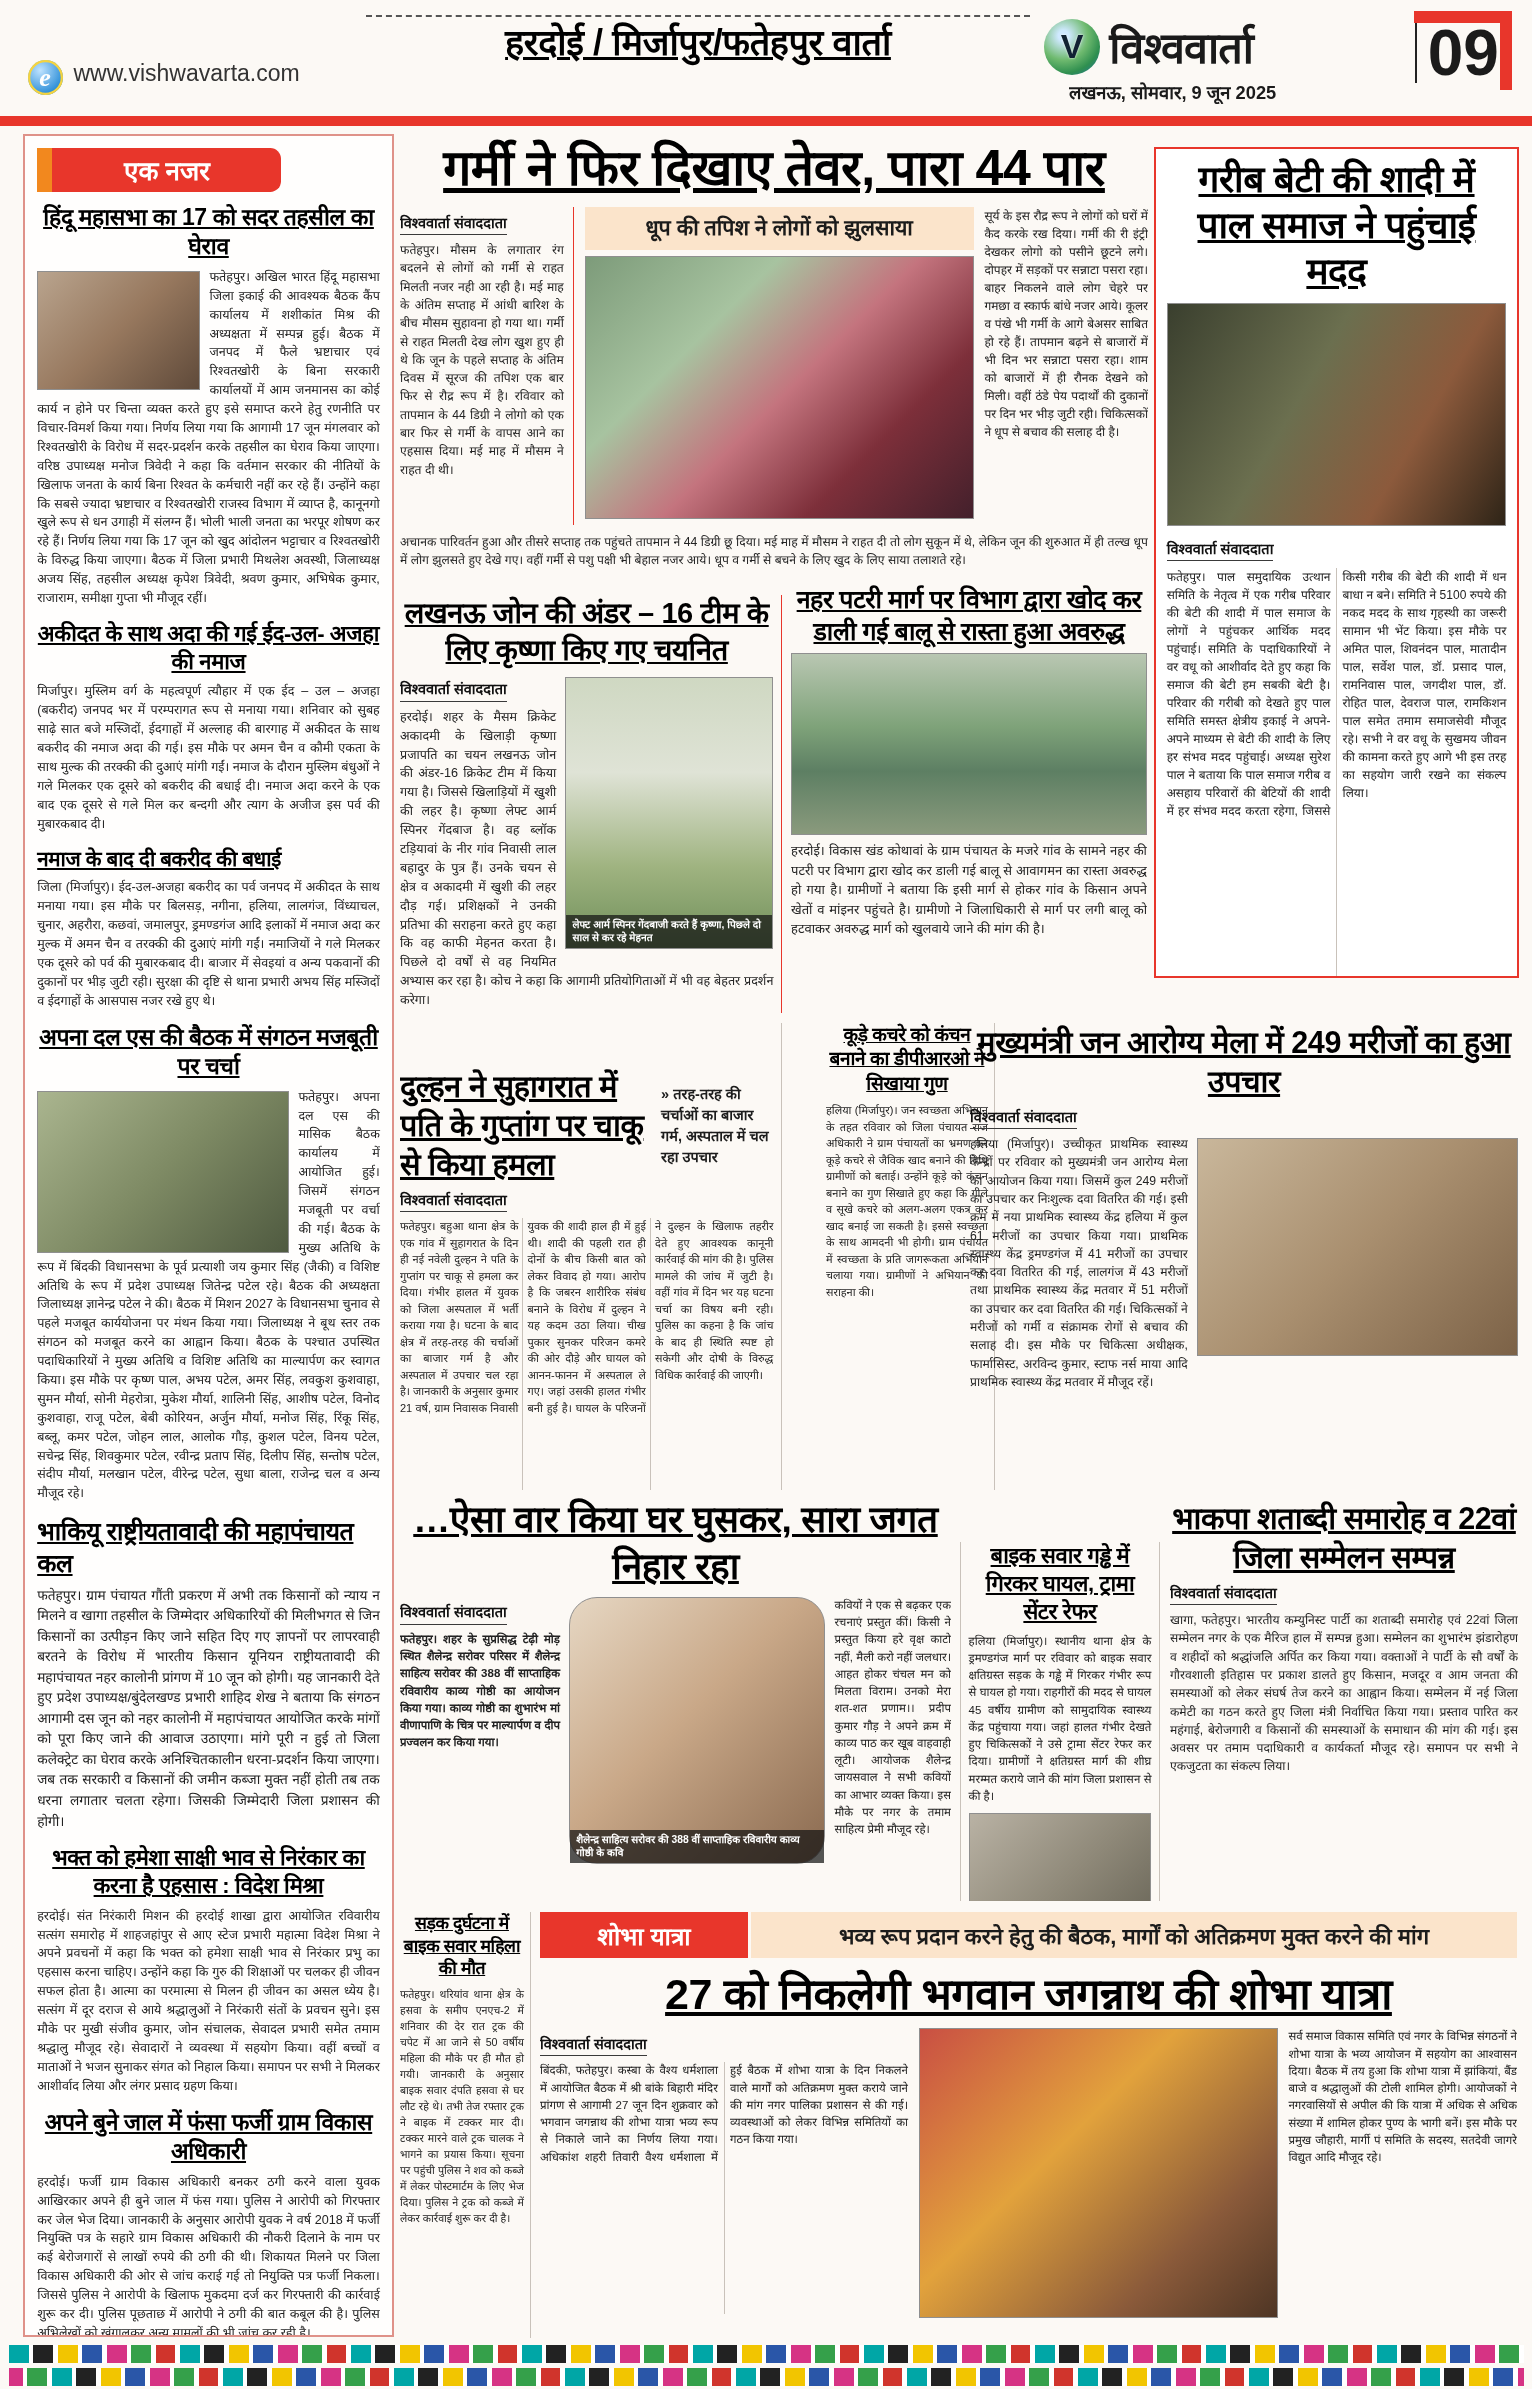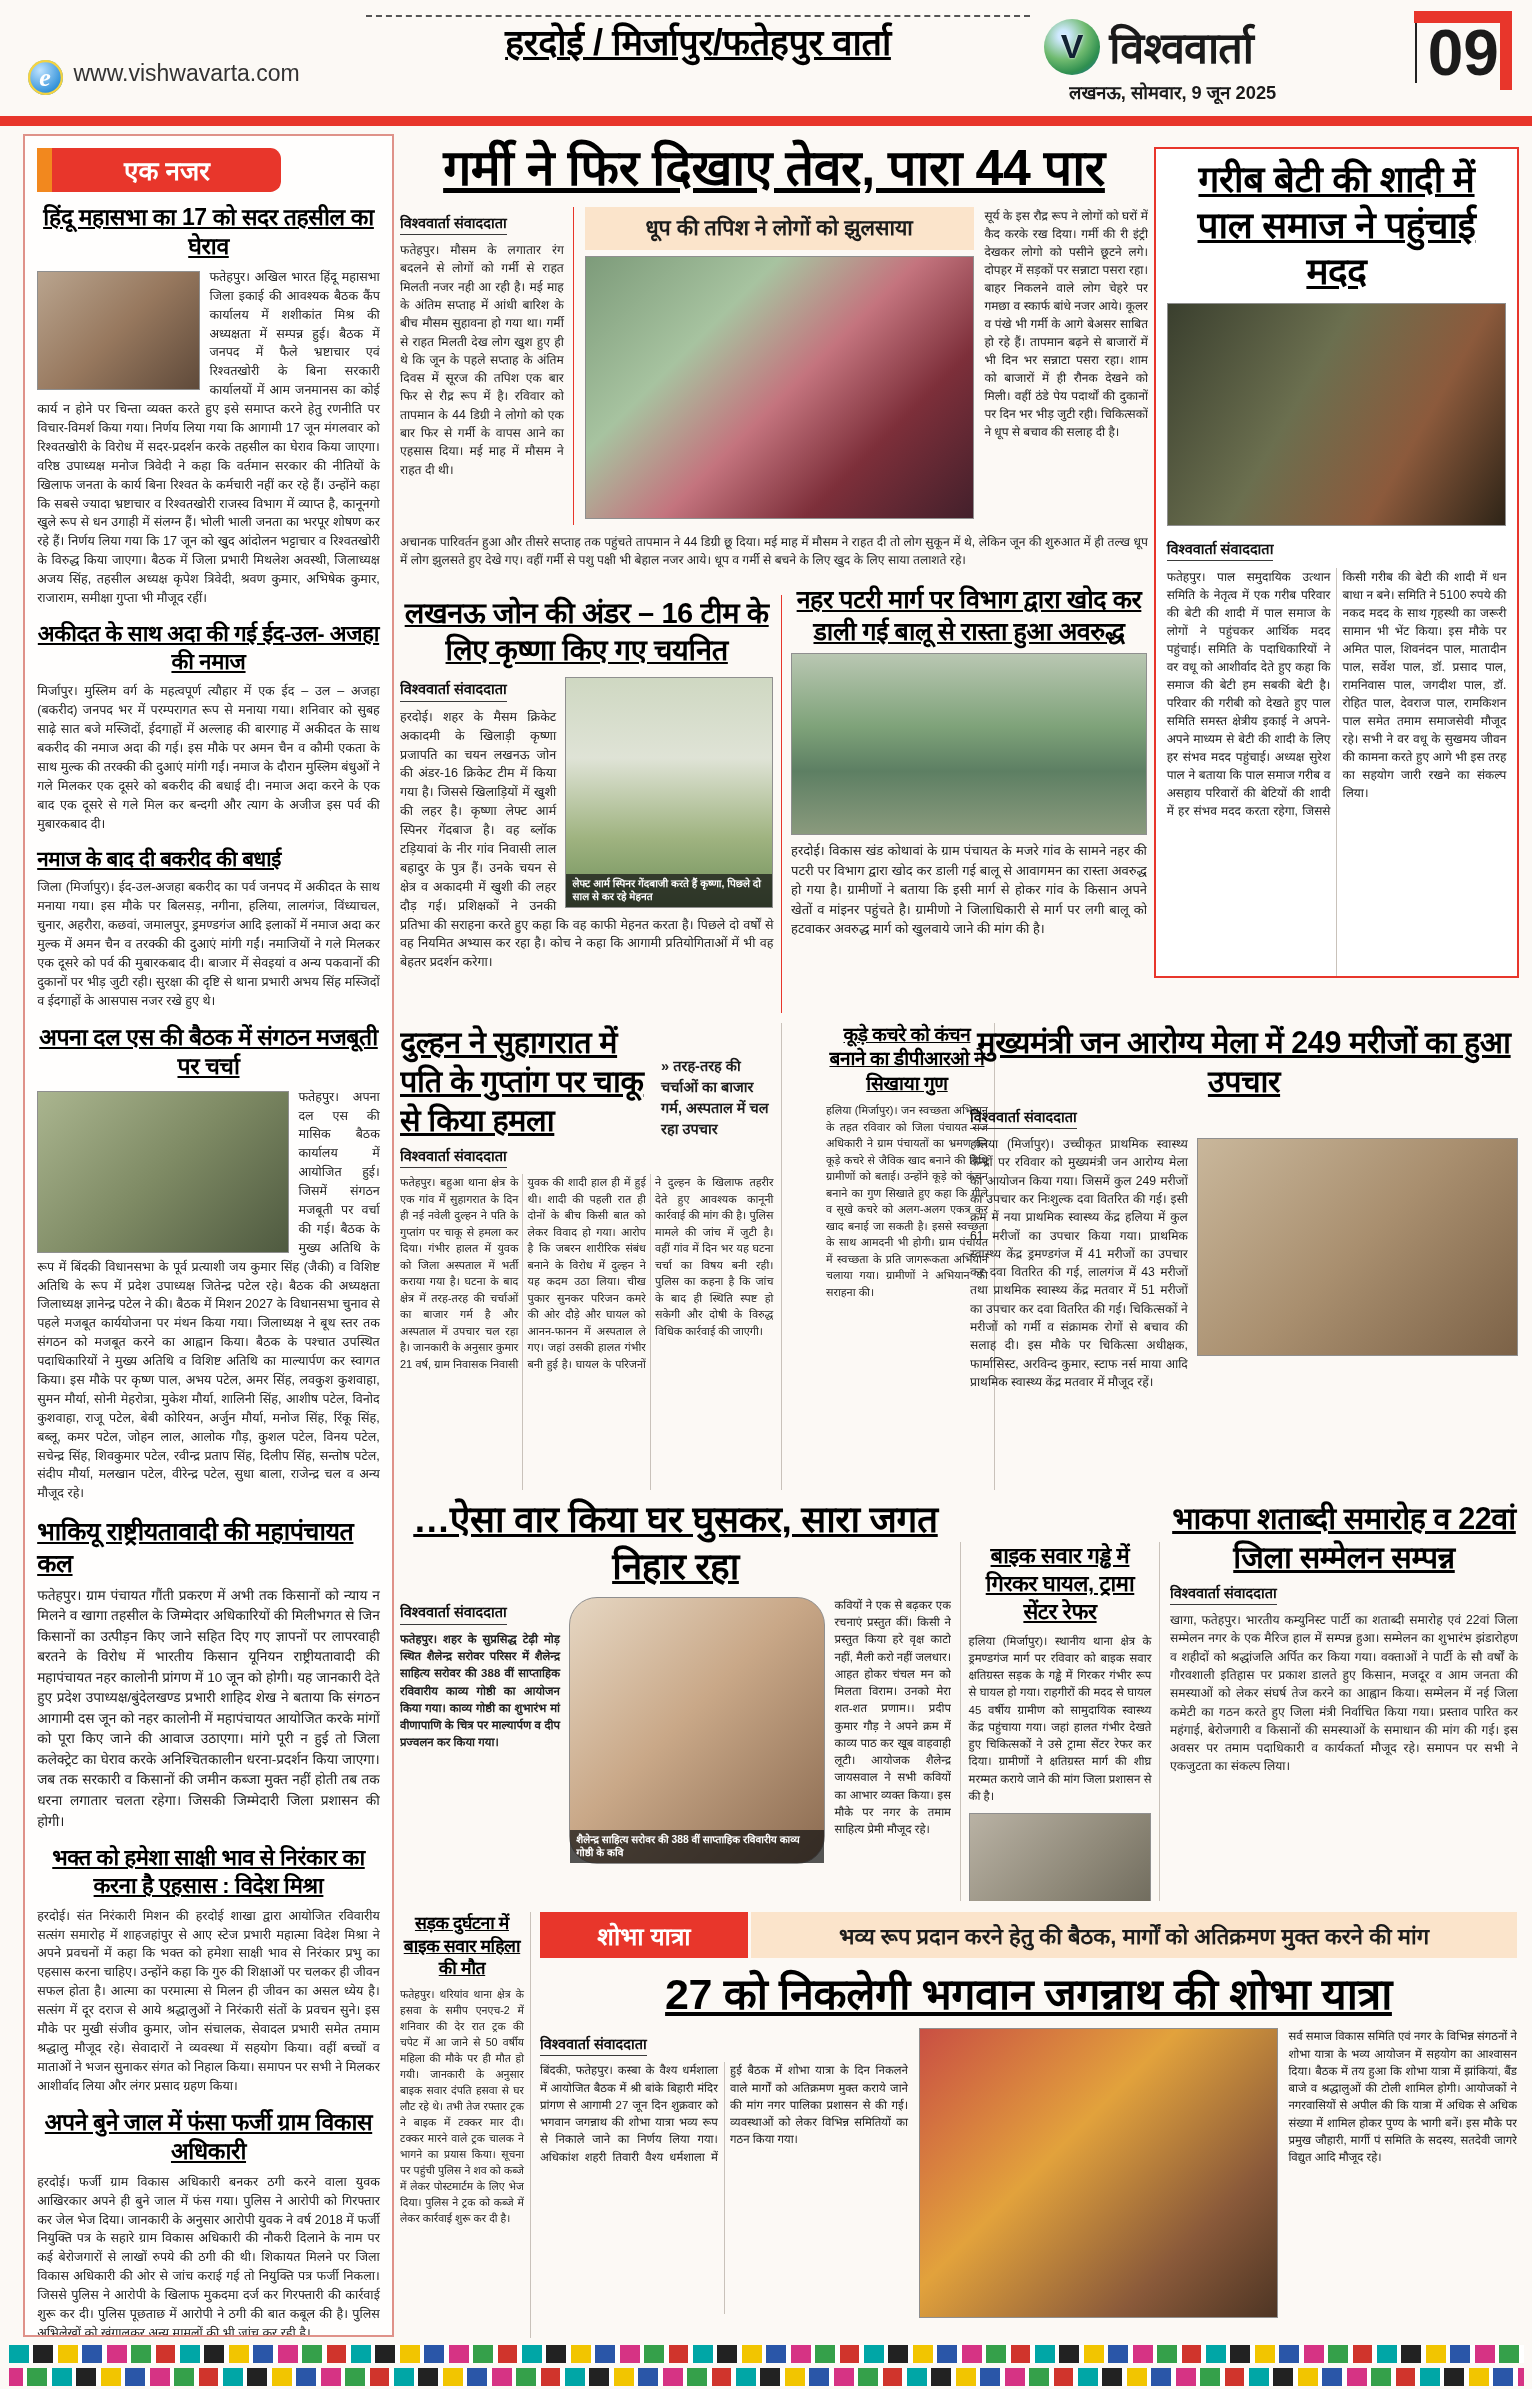--- a/index.html
+++ b/index.html
@@ -163,35 +163,35 @@
     <h2 style="font-size:37px;text-align:center;line-height:1.25;">गरीब बेटी की शादी में पाल समाज ने पहुंचाई मदद</h2>
     <div class="photo ph-pal" style="width:100%;height:223px;margin:7.6px 0;"></div>
     <span class="byline">विश्ववार्ता संवाददाता</span>
     <div class="body cols2" style="font-size:12px;height:427px;">फतेहपुर। पाल समुदायिक उत्थान समिति के नेतृत्व में एक गरीब परिवार की बेटी की शादी में पाल समाज के लोगों ने पहुंचकर आर्थिक मदद पहुंचाई। समिति के पदाधिकारियों ने वर वधू को आशीर्वाद देते हुए कहा कि समाज की बेटी हम सबकी बेटी है। परिवार की गरीबी को देखते हुए पाल समिति समस्त क्षेत्रीय इकाई ने अपने-अपने माध्यम से बेटी की शादी के लिए हर संभव मदद पहुंचाई। अध्यक्ष सुरेश पाल ने बताया कि पाल समाज गरीब व असहाय परिवारों की बेटियों की शादी में हर संभव मदद करता रहेगा, जिससे किसी गरीब की बेटी की शादी में धन बाधा न बने। समिति ने 5100 रुपये की नकद मदद के साथ गृहस्थी का जरूरी सामान भी भेंट किया। इस मौके पर अमित पाल, शिवनंदन पाल, मातादीन पाल, सर्वेश पाल, डॉ. प्रसाद पाल, रामनिवास पाल, जगदीश पाल, डॉ. रोहित पाल, देवराज पाल, रामकिशन पाल समेत तमाम समाजसेवी मौजूद रहे। सभी ने वर वधू के सुखमय जीवन की कामना करते हुए आगे भी इस तरह का सहयोग जारी रखने का संकल्प लिया।</div>
   </div>
 
   <div class="blk" style="left:400px;top:595px;width:382px;height:418px;border-right:1.5px solid #e8362b;padding-right:7.6px;">
     <h2 style="font-size:29px;text-align:center;">लखनऊ जोन की अंडर – 16 टीम के लिए कृष्णा किए गए चयनित</h2>
     <div style="margin-top:4.6px;">
       <span class="byline">विश्ववार्ता संवाददाता</span>
-      <div class="photo ph-cricket" style="float:right;width:208px;height:231px;margin:3.1px 0 4.6px 9.2px;">
+      <div class="photo ph-cricket" style="float:right;width:208px;height:272px;margin:3.1px 0 4.6px 9.2px;">
         <div class="caption-bar">लेफ्ट आर्म स्पिनर गेंदबाजी करते हैं कृष्णा, पिछले दो साल से कर रहे मेहनत</div>
       </div>
       <div class="body">हरदोई। शहर के मैसम क्रिकेट अकादमी के खिलाड़ी कृष्णा प्रजापति का चयन लखनऊ जोन की अंडर-16 क्रिकेट टीम में किया गया है। जिससे खिलाड़ियों में खुशी की लहर है। कृष्णा लेफ्ट आर्म स्पिनर गेंदबाज है। वह ब्लॉक टड़ियावां के नीर गांव निवासी लाल बहादुर के पुत्र हैं। उनके चयन से क्षेत्र व अकादमी में खुशी की लहर दौड़ गई। प्रशिक्षकों ने उनकी प्रतिभा की सराहना करते हुए कहा कि वह काफी मेहनत करता है। पिछले दो वर्षों से वह नियमित अभ्यास कर रहा है। कोच ने कहा कि आगामी प्रतियोगिताओं में भी वह बेहतर प्रदर्शन करेगा।</div>
     </div>
   </div>
 
   <div class="blk" style="left:791px;top:583px;width:356px;height:431px;">
     <h2 style="font-size:25px;text-align:center;">नहर पटरी मार्ग पर विभाग द्वारा खोद कर डाली गई बालू से रास्ता हुआ अवरुद्ध</h2>
     <div class="photo ph-canal" style="width:100%;height:182px;margin:6.1px 0;"></div>
     <div class="body" style="font-size:13px;">हरदोई। विकास खंड कोथावां के ग्राम पंचायत के मजरे गांव के सामने नहर की पटरी पर विभाग द्वारा खोद कर डाली गई बालू से आवागमन का रास्ता अवरुद्ध हो गया है। ग्रामीणों ने बताया कि इसी मार्ग से होकर गांव के किसान अपने खेतों व मांइनर पहुंचते है। ग्रामीणो ने जिलाधिकारी से मार्ग पर लगी बालू को हटवाकर अवरुद्ध मार्ग को खुलवाये जाने की मांग की है।</div>
   </div>
 
   <div class="blk" style="left:400px;top:1023px;width:382px;height:467px;border-right:0.8px solid #c9c2ba;padding-right:7.6px;">
-    <div style="display:flex;gap:15px;align-items:flex-end;">
+    <div style="display:flex;gap:15px;align-items:center;margin-top:44px;">
       <h2 style="font-size:30.5px;width:252px;">दुल्हन ने सुहागरात में पति के गुप्तांग पर चाकू से किया हमला</h2>
       <div class="kick-arrow" style="width:115px;">» तरह-तरह की चर्चाओं का बाजार गर्म, अस्पताल में चल रहा उपचार</div>
     </div>
     <span class="byline">विश्ववार्ता संवाददाता</span>
     <div class="body cols3" style="font-size:11px;height:321px;">फतेहपुर। बहुआ थाना क्षेत्र के एक गांव में सुहागरात के दिन ही नई नवेली दुल्हन ने पति के गुप्तांग पर चाकू से हमला कर दिया। गंभीर हालत में युवक को जिला अस्पताल में भर्ती कराया गया है। घटना के बाद क्षेत्र में तरह-तरह की चर्चाओं का बाजार गर्म है और अस्पताल में उपचार चल रहा है। जानकारी के अनुसार कुमार 21 वर्ष, ग्राम निवासक निवासी युवक की शादी हाल ही में हुई थी। शादी की पहली रात ही दोनों के बीच किसी बात को लेकर विवाद हो गया। आरोप है कि जबरन शारीरिक संबंध बनाने के विरोध में दुल्हन ने यह कदम उठा लिया। चीख पुकार सुनकर परिजन कमरे की ओर दौड़े और घायल को आनन-फानन में अस्पताल ले गए। जहां उसकी हालत गंभीर बनी हुई है। घायल के परिजनों ने दुल्हन के खिलाफ तहरीर देते हुए आवश्यक कानूनी कार्रवाई की मांग की है। पुलिस मामले की जांच में जुटी है। वहीं गांव में दिन भर यह घटना चर्चा का विषय बनी रही। पुलिस का कहना है कि जांच के बाद ही स्थिति स्पष्ट हो सकेगी और दोषी के विरुद्ध विधिक कार्रवाई की जाएगी।</div>
   </div>
 
   <div class="blk" style="left:826px;top:1023px;width:169px;height:467px;border-right:0.8px solid #c9c2ba;padding-right:6.1px;">
     <h3 style="font-size:19px;text-align:center;">कूड़े कचरे को कंचन बनाने का डीपीआरओ ने सिखाया गुण</h3>
     <div class="body" style="font-size:11px;margin-top:6.1px;">हलिया (मिर्जापुर)। जन स्वच्छता अभियान के तहत रविवार को जिला पंचायत राज अधिकारी ने ग्राम पंचायतों का भ्रमण कर कूड़े कचरे से जैविक खाद बनाने की विधि ग्रामीणों को बताई। उन्होंने कूड़े को कंचन बनाने का गुण सिखाते हुए कहा कि गीले व सूखे कचरे को अलग-अलग एकत्र कर खाद बनाई जा सकती है। इससे स्वच्छता के साथ आमदनी भी होगी। ग्राम पंचायत में स्वच्छता के प्रति जागरूकता अभियान चलाया गया। ग्रामीणों ने अभियान की सराहना की।</div>

